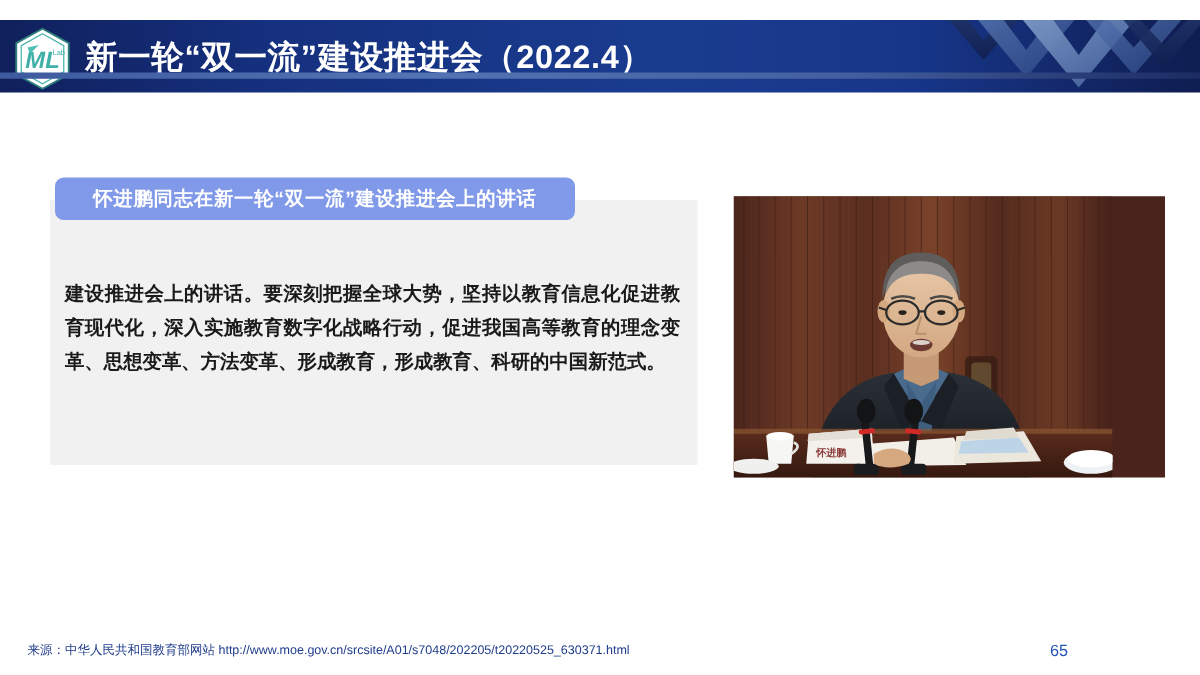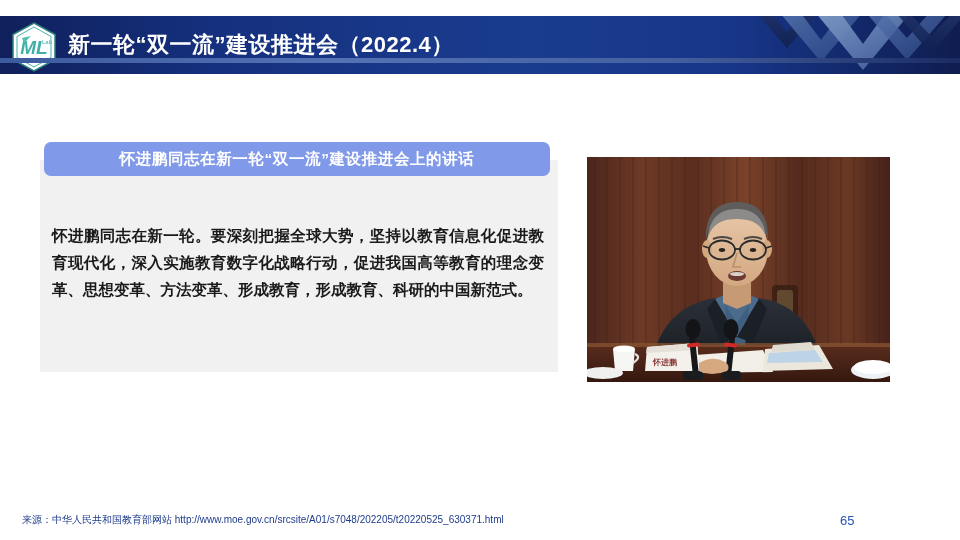--- a/index.html
+++ b/index.html
@@ -42,40 +42,40 @@
     left: 11px; top: 6px;
     width: 46px; height: 50px;
   }
   #header-title {
     position: absolute;
     left: 68px;
     top: 0;
     height: 44px;
     line-height: 58px;
     color: #ffffff;
-    font-size: 22px;
+    font-size: 26px;
     font-weight: bold;
     letter-spacing: 0.5px;
     white-space: nowrap;
   }
 
   
   #content-card {
     position: absolute;
     left: 40px;
     top: 160px;
     width: 518px;
     height: 212px;
     background: #f1f1f1;
   }
   #card-title-bar {
     position: absolute;
     left: 44px;
     top: 142px;
-    width: 506px;
+    width: 416px;
     height: 34px;
     background: #8099e8;
     border-radius: 7px;
     display: flex;
     align-items: center;
     justify-content: center;
   }
   #card-title-text {
     color: #ffffff;
     font-size: 15.5px;
@@ -95,21 +95,21 @@
     text-justify: inter-character;
   }
   #card-body b { font-weight: bold; }
   #card-body span.reg { font-weight: bold; }
 
   
   #photo-frame {
     position: absolute;
     left: 587px;
     top: 157px;
-    width: 303px;
+    width: 345px;
     height: 225px;
     overflow: hidden;
     background: #4a241c;
   }
   #photo-canvas { display: block; width: 303px; height: 225px; }
 
   
   #footer-source {
     position: absolute;
     left: 22px;
@@ -166,21 +166,21 @@
 </div>
 <div id="header-underline"></div>
 
 <div id="content-card"></div>
 
 <div id="card-title-bar">
   <span id="card-title-text">怀进鹏同志在新一轮“双一流”建设推进会上的讲话</span>
 </div>
 
 <div id="card-body">
-  <b>怀进鹏同志在新一轮。</b><span class="reg">要深刻把握全球大势，</span><b>坚持以教育信息化促进教育现代化，深入实施教育数字化战略行动，</b><span class="reg">促进我国高等教育的理念变革、思想变革、方法变革、形成教育，形成教育、科研的中国新范式。</span>
+  <b>建设推进会上的讲话。</b><span class="reg">要深刻把握全球大势，</span><b>坚持以教育信息化促进教育现代化，深入实施教育数字化战略行动，</b><span class="reg">促进我国高等教育的理念变革、思想变革、方法变革、形成教育，形成教育、科研的中国新范式。</span>
 </div>
 
 <div id="photo-frame">
   <svg id="photo-canvas" viewBox="0 0 303 225" preserveAspectRatio="none">
     <defs>
       <linearGradient id="wood" x1="0" y1="0" x2="1" y2="0">
         <stop offset="0%" stop-color="#4b251c"></stop>
         <stop offset="18%" stop-color="#6d3a26"></stop>
         <stop offset="35%" stop-color="#5a2e20"></stop>
         <stop offset="52%" stop-color="#7a4229"></stop>

